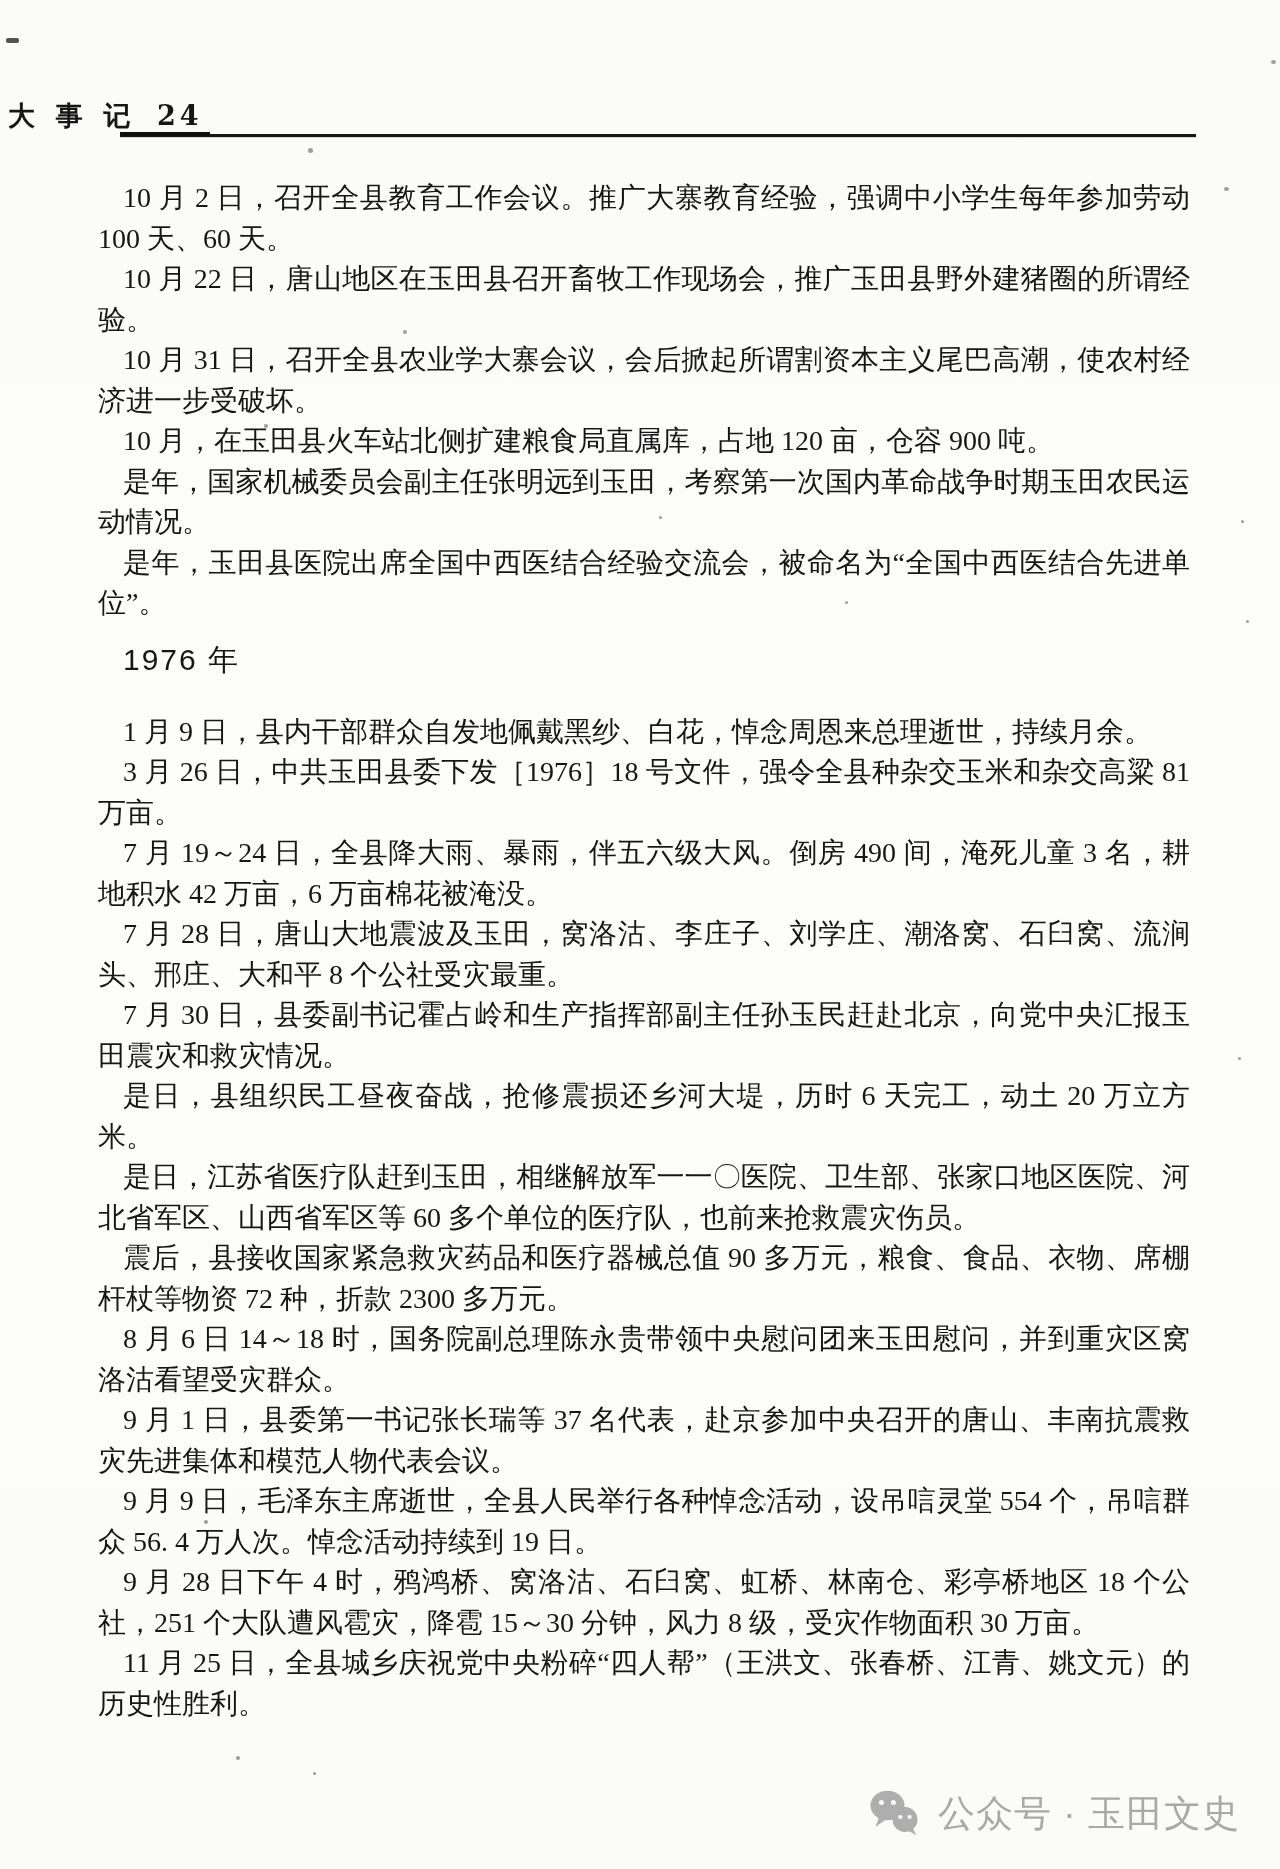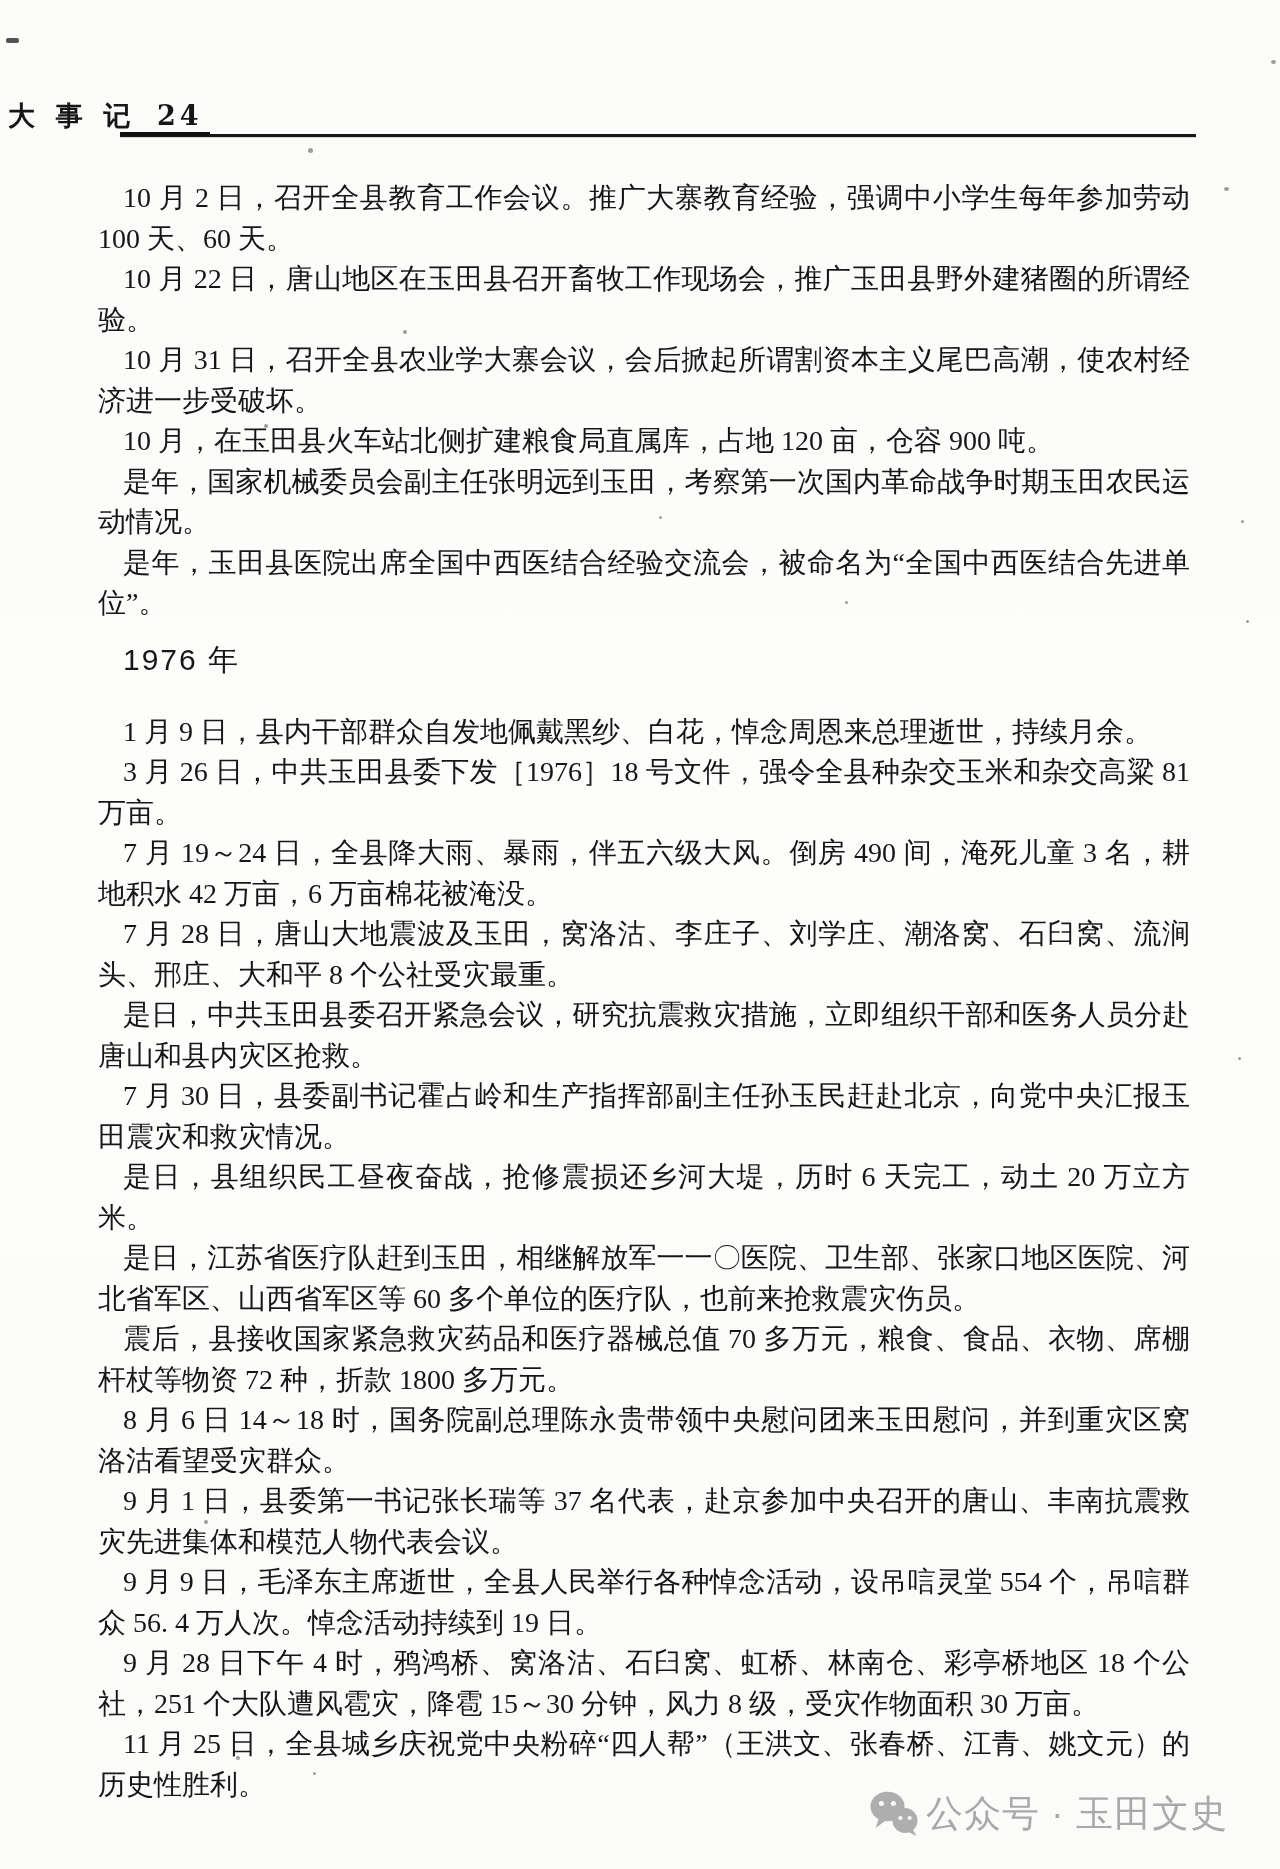--- a/index.html
+++ b/index.html
@@ -36,21 +36,21 @@
     font-size:28px; line-height:40.5px; text-align:justify;margin-top:21px;
   }
   .body-text p { text-indent:25px; }
   .year-heading {
     font-size:30px; font-weight:normal; line-height:44px;
     margin:14px 0 30px 0; padding-left:25px; letter-spacing:2px;
     font-family:"Liberation Sans","DejaVu Sans",sans-serif;
   }
   .watermark {
     position:absolute; left:868px; top:1789px;
-    display:flex; align-items:center; gap:4px;
+    display:flex; gap:16px;
     color:#a9a9a9;
   }
   .wm-text {
     font-family:"Liberation Sans","DejaVu Sans",sans-serif;
     font-size:37px; letter-spacing:1px; white-space:nowrap;
   }
   .wx-icon { display:block; width:54px; height:48px; }
   .sp { position:absolute; background:#2a2a2a; border-radius:50%; opacity:.45; }
   .sp.dash { border-radius:2px; opacity:.8; }
 </style>
@@ -73,25 +73,24 @@
     <p>10 月，在玉田县火车站北侧扩建粮食局直属库，占地 120 亩，仓容 900 吨。</p>
     <p>是年，国家机械委员会副主任张明远到玉田，考察第一次国内革命战争时期玉田农民运动情况。</p>
     <p>是年，玉田县医院出席全国中西医结合经验交流会，被命名为“全国中西医结合先进单位”。</p>
 
     <h2 class="year-heading">1976 年</h2>
 
     <p>1 月 9 日，县内干部群众自发地佩戴黑纱、白花，悼念周恩来总理逝世，持续月余。</p>
     <p>3 月 26 日，中共玉田县委下发［1976］18 号文件，强令全县种杂交玉米和杂交高粱 81 万亩。</p>
     <p>7 月 19～24 日，全县降大雨、暴雨，伴五六级大风。倒房 490 间，淹死儿童 3 名，耕地积水 42 万亩，6 万亩棉花被淹没。</p>
     <p>7 月 28 日，唐山大地震波及玉田，窝洛沽、李庄子、刘学庄、潮洛窝、石臼窝、流涧头、邢庄、大和平 8 个公社受灾最重。</p>
-    <p>是日，中共玉田县委召开紧急会议，研究抗震救灾措施，立即组织干部和医务人员分赴唐山和县内灾区抢救。</p>
     <p>7 月 30 日，县委副书记霍占岭和生产指挥部副主任孙玉民赶赴北京，向党中央汇报玉田震灾和救灾情况。</p>
     <p>是日，县组织民工昼夜奋战，抢修震损还乡河大堤，历时 6 天完工，动土 20 万立方米。</p>
     <p>是日，江苏省医疗队赶到玉田，相继解放军一一〇医院、卫生部、张家口地区医院、河北省军区、山西省军区等 60 多个单位的医疗队，也前来抢救震灾伤员。</p>
-    <p>震后，县接收国家紧急救灾药品和医疗器械总值 70 多万元，粮食、食品、衣物、席棚杆杖等物资 72 种，折款 1800 多万元。</p>
+    <p>震后，县接收国家紧急救灾药品和医疗器械总值 90 多万元，粮食、食品、衣物、席棚杆杖等物资 72 种，折款 2300 多万元。</p>
     <p>8 月 6 日 14～18 时，国务院副总理陈永贵带领中央慰问团来玉田慰问，并到重灾区窝洛沽看望受灾群众。</p>
     <p>9 月 1 日，县委第一书记张长瑞等 37 名代表，赴京参加中央召开的唐山、丰南抗震救灾先进集体和模范人物代表会议。</p>
     <p>9 月 9 日，毛泽东主席逝世，全县人民举行各种悼念活动，设吊唁灵堂 554 个，吊唁群众 56. 4 万人次。悼念活动持续到 19 日。</p>
     <p>9 月 28 日下午 4 时，鸦鸿桥、窝洛沽、石臼窝、虹桥、林南仓、彩亭桥地区 18 个公社，251 个大队遭风雹灾，降雹 15～30 分钟，风力 8 级，受灾作物面积 30 万亩。</p>
     <p>11 月 25 日，全县城乡庆祝党中央粉碎“四人帮”（王洪文、张春桥、江青、姚文元）的历史性胜利。</p>
   </div>
 
   <div class="watermark">
     <span>
       <svg class="wx-icon" viewBox="0 0 54 48" xmlns="http://www.w3.org/2000/svg">

